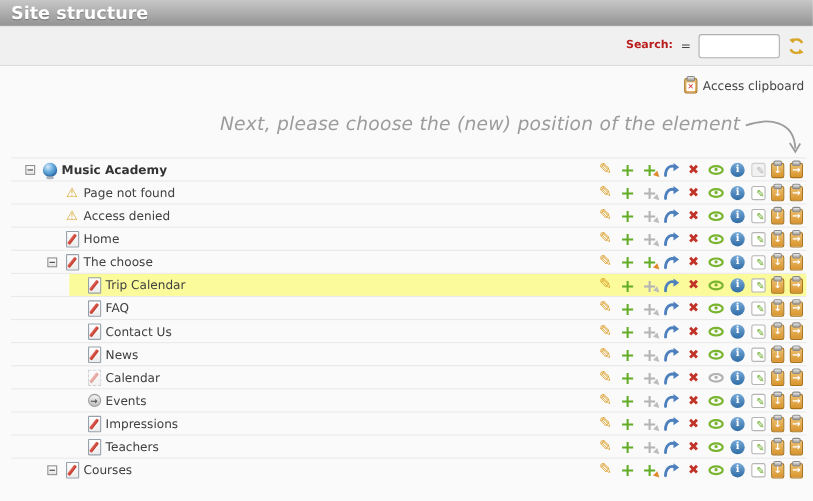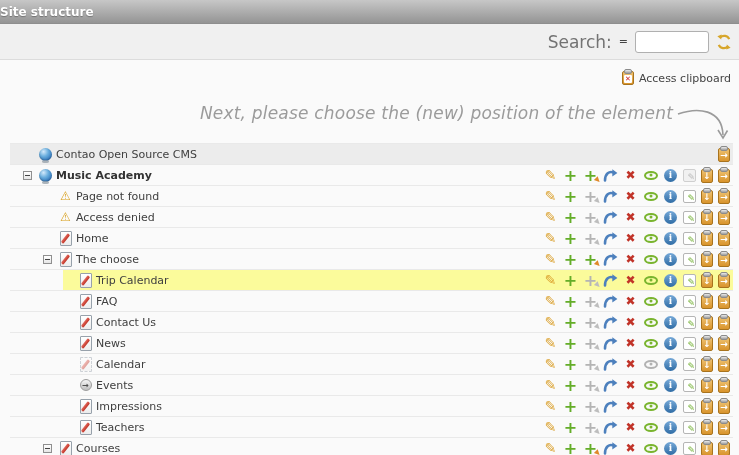--- a/index.html
+++ b/index.html
@@ -1,27 +1,27 @@
 <!DOCTYPE html>
 <html><head>
 <meta charset="utf-8">
 <style>
   html,body{margin:0;padding:0;}
   .page{width:739px;height:455px;overflow:hidden;background:#fafafa;
         font-family:"DejaVu Sans","Liberation Sans",sans-serif;font-size:11px;color:#444;position:relative;}
 
   
   .titlebar{height:24px;background:linear-gradient(#c7c7c7,#949494);color:#fff;font-weight:bold;
-            font-size:12px;line-height:24px;box-sizing:border-box;
+            font-size:16px;line-height:24px;padding-left:10px;box-sizing:border-box;
             text-shadow:0 1px 1px rgba(0,0,0,.3);border-bottom:1px solid #8e8e8e;}
 
   
   .searchbar{height:36px;background:#f0f0f0;border-bottom:1px solid #dcdcdc;display:flex;
              align-items:center;justify-content:flex-end;gap:7px;padding-right:7px;box-sizing:border-box;}
-  .searchbar .lbl{font-weight:normal;color:#737373;font-size:17px;}
+  .searchbar .lbl{font-weight:bold;color:#b91c1c;font-size:10px;}
   .sel{width:120px;height:22px;background:#fff;border:1px solid #b0b0b0;border-radius:3px;
        display:flex;align-items:center;box-sizing:border-box;overflow:hidden;cursor:pointer;}
   .sel .val{flex:1;padding-left:6px;color:#333;}
   .sel .btn{width:18px;align-self:stretch;background:linear-gradient(#fcfcfc,#d6d6d6);
             border-left:1px solid #b0b0b0;display:flex;align-items:center;justify-content:center;color:#555;}
   .sel .btn::before{content:"▼";font-size:6px;}
   .search-input{width:74px;height:22px;border:1px solid #b0b0b0;border-radius:3px;background:#fff;
                 box-sizing:border-box;padding:0 5px;font:inherit;}
   .i-refresh{width:16px;height:16px;cursor:pointer;}
 
@@ -133,33 +133,20 @@
       <span>Access clipboard</span>
     </div>
 
     <div class="annotation">Next, please choose the (new) position of the element</div>
     <svg class="note-arrow" width="56" height="36" viewBox="0 0 56 36">
       <path d="M2 8 C22 1 46 3 47 29" fill="none" stroke="#9b9b9b" stroke-width="1.6"></path>
       <path d="M42 24 L47 32 L51.5 24.5" fill="none" stroke="#9b9b9b" stroke-width="1.6"></path>
     </svg>
 
     <div class="tree">
-  <div class="row root" style="padding-left: 13px;">
-    <div class="wrap">
-      <span class="slot-exp"></span>
-      <span class="slot-icon">
-              <span class="t-globe"></span>
-            </span>
-      <span class="label">Contao Open Source CMS</span>
-      <span class="sp"></span>
-      <span class="actions">
-              <span class="act i-clip right"></span>
-            </span>
-    </div>
-  </div>
 
   <div class="row" style="padding-left: 13px;">
     <div class="wrap">
       <span class="slot-exp">
               <span class="expander"></span>
             </span>
       <span class="slot-icon">
               <span class="t-globe"></span>
             </span>
       <span class="label b">Music Academy</span>

